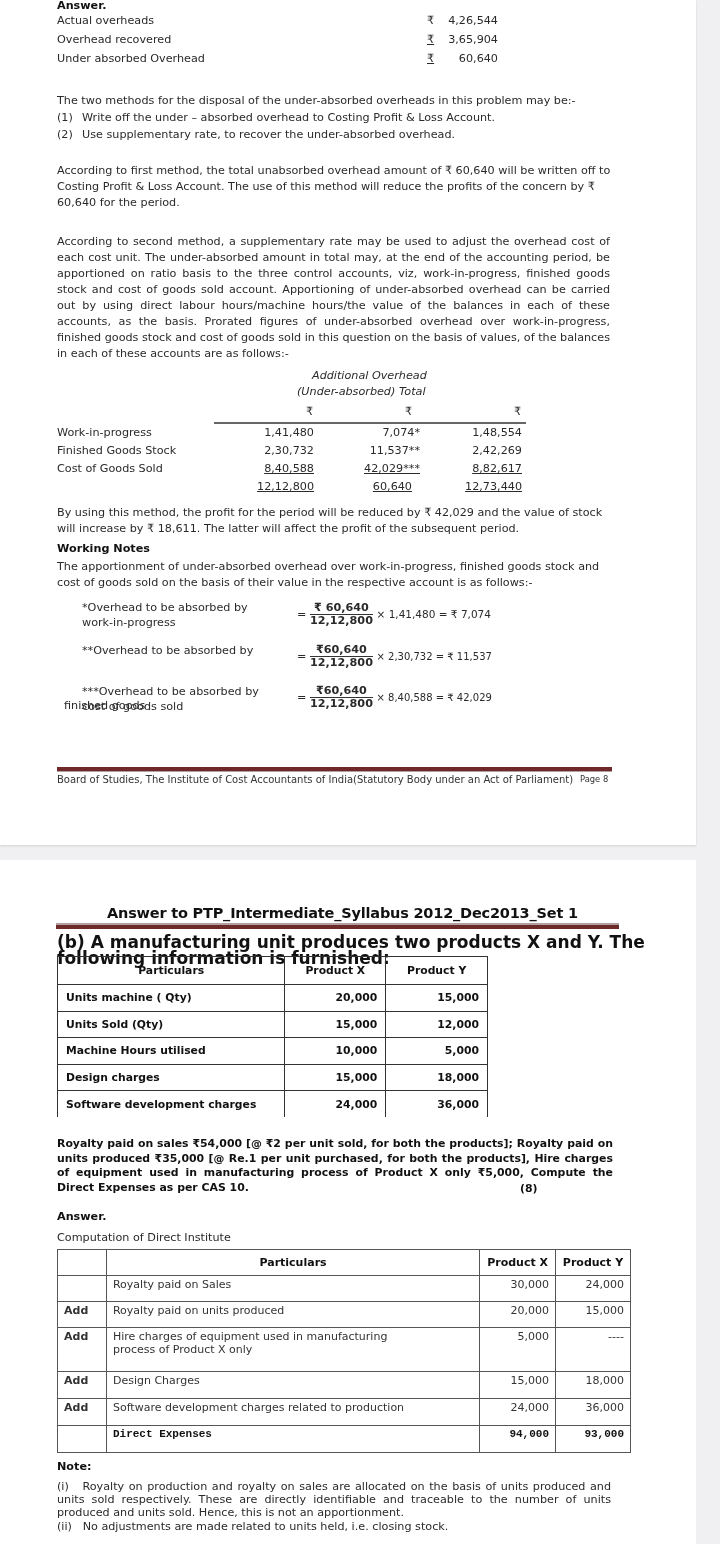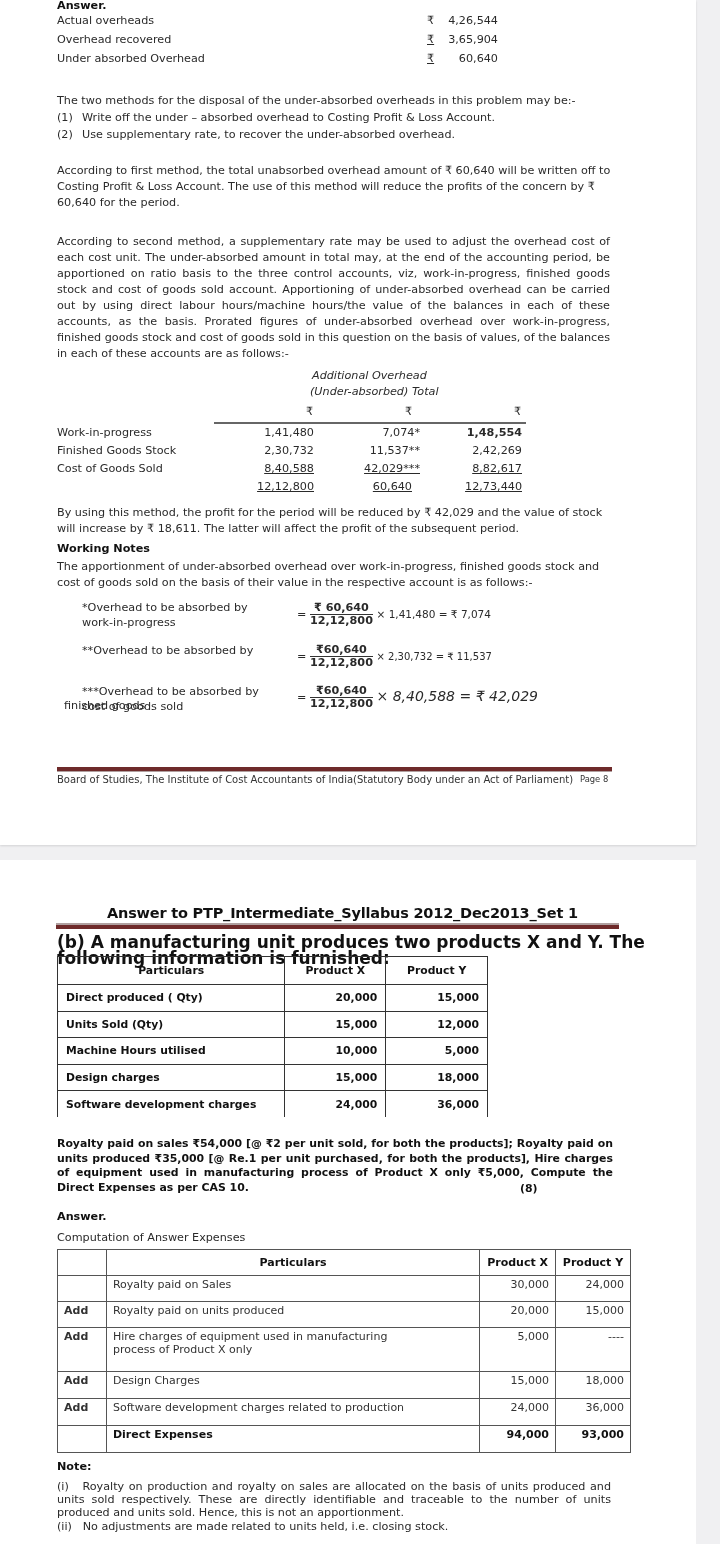--- a/index.html
+++ b/index.html
@@ -56,30 +56,30 @@
   <div class="abs txt" style="left:57px; top:110px;">(1)</div>
   <div class="abs txt" style="left:82px; top:110px;">Write off the under – absorbed overhead to Costing Profit &amp; Loss Account.</div>
   <div class="abs txt" style="left:57px; top:127px;">(2)</div>
   <div class="abs txt" style="left:82px; top:127px;">Use supplementary rate, to recover the under-absorbed overhead.</div>
 
   <div class="abs txt" style="left:57px; top:163px; width:555px;">According to first method, the total unabsorbed overhead amount of ₹ 60,640 will be written off to Costing Profit &amp; Loss Account. The use of this method will reduce the profits of the concern by ₹ 60,640 for the period.</div>
 
   <div class="abs txt justify" style="left:57px; top:234px; width:553px;">According to second method, a supplementary rate may be used to adjust the overhead cost of each cost unit. The under-absorbed amount in total may, at the end of the accounting period, be apportioned on ratio basis to the three control accounts, viz, work-in-progress, finished goods stock and cost of goods sold account. Apportioning of under-absorbed overhead can be carried out by using direct labour hours/machine hours/the value of the balances in each of these accounts, as the basis. Prorated figures of under-absorbed overhead over work-in-progress, finished goods stock and cost of goods sold in this question on the basis of values, of the balances in each of these accounts are as follows:-</div>
 
   <div class="abs txt italic" style="left:312px; top:368px;">Additional Overhead</div>
-  <div class="abs txt italic" style="left:310px; top:384px;">(Under-absorbed) Total</div>
+  <div class="abs txt italic" style="left:297px; top:384px;">(Under-absorbed) Total</div>
   <div class="abs txt" style="left:306px; top:404px;">₹</div>
   <div class="abs txt" style="left:405px; top:404px;">₹</div>
   <div class="abs txt" style="left:514px; top:404px;">₹</div>
   <div class="abs" style="left:214px; top:422px; width:312px; height:2px; background:#666;"></div>
 
   <div class="abs txt" style="left:57px; top:425px;">Work-in-progress</div>
   <div class="abs txt right" style="left:240px; top:425px; width:74px;">1,41,480</div>
   <div class="abs txt right" style="left:340px; top:425px; width:80px;">7,074*</div>
-  <div class="abs txt right" style="left:450px; top:425px; width:72px;font-weight:bold;">1,48,554</div>
+  <div class="abs txt right" style="left:450px; top:425px; width:72px;">1,48,554</div>
 
   <div class="abs txt" style="left:57px; top:443px;">Finished Goods Stock</div>
   <div class="abs txt right" style="left:240px; top:443px; width:74px;">2,30,732</div>
   <div class="abs txt right" style="left:340px; top:443px; width:80px;">11,537**</div>
   <div class="abs txt right" style="left:450px; top:443px; width:72px;">2,42,269</div>
 
   <div class="abs txt" style="left:57px; top:461px;">Cost of Goods Sold</div>
   <div class="abs txt right ul" style="left:240px; top:461px; width:74px;">8,40,588</div>
   <div class="abs txt right ul" style="left:340px; top:461px; width:80px;">42,029***</div>
   <div class="abs txt right ul" style="left:450px; top:461px; width:72px;">8,82,617</div>
@@ -108,21 +108,21 @@
     <span>=</span>
     <span class="frac"><span class="num">₹60,640</span><span class="den">12,12,800</span></span>
     <span style="font-size:10px;">× 2,30,732 = ₹ 11,537</span>
   </div>
 
   <div class="abs txt" style="left:82px; top:684px;">***Overhead to be absorbed by</div>
   <div class="abs txt" style="left:82px; top:699px;">cost of goods sold</div>
   <div class="abs txt" style="left:297px; top:685px;">
     <span>=</span>
     <span class="frac"><span class="num">₹60,640</span><span class="den">12,12,800</span></span>
-    <span style="font-size:14px;font-style:italic;">× 8,40,588 = ₹ 42,029</span>
+    <span style="font-size:10px;">× 8,40,588 = ₹ 42,029</span>
   </div>
 
   <div class="bar" style="left:57px; top:767px; width:555px; height:4px;"></div>
   <div class="bar-thin" style="left:57px; top:771px; width:555px; height:1px;"></div>
   <div class="abs" style="left:57px; top:774px; font-size:10px; color:#333;">Board of Studies, The Institute of Cost Accountants of India(Statutory Body under an Act of Parliament)</div>
   <div class="abs" style="left:580px; top:774px; font-size:8.4px; color:#333;">Page 8</div>
 </div>
 
 <div class="page page2">
   <div class="abs" style="left:107px; top:45px; font-size:14.5px; font-weight:bold; color:#111; letter-spacing:-0.2px;">Answer to PTP_Intermediate_Syllabus 2012_Dec2013_Set 1</div>
@@ -137,21 +137,21 @@
         <col style="width:101px">
         <col style="width:102px">
       </colgroup>
     <tbody>
         <tr>
       <th>Particulars</th>
       <th>Product X</th>
       <th>Product Y</th>
     </tr>
     <tr>
-      <td>Direct produced ( Qty)</td>
+      <td>Units machine ( Qty)</td>
       <td class="right">20,000</td>
       <td class="right">15,000</td>
     </tr>
     <tr>
       <td>Units Sold (Qty)</td>
       <td class="right">15,000</td>
       <td class="right">12,000</td>
     </tr>
     <tr>
       <td>Machine Hours utilised</td>
@@ -168,21 +168,21 @@
       <td class="right" style="border-bottom:none;">24,000</td>
       <td class="right" style="border-bottom:none;">36,000</td>
     </tr>
   </tbody>
     </table>
 
   <div class="abs txt bold justify" style="left:57px; top:277px; width:556px; font-size:10.9px; line-height:14.5px;">Royalty paid on sales ₹54,000 [@ ₹2 per unit sold, for both the products]; Royalty paid on units produced ₹35,000 [@ Re.1 per unit purchased, for both the products], Hire charges of equipment used in manufacturing process of Product X only ₹5,000, Compute the Direct Expenses as per CAS 10.</div>
   <div class="abs txt bold" style="left:520px; top:321px; font-size:10.9px;">(8)</div>
 
   <div class="abs txt bold" style="left:57px; top:349px;">Answer.</div>
-  <div class="abs txt" style="left:57px; top:370px;">Computation of Answer Expenses</div>
+  <div class="abs txt" style="left:57px; top:370px;">Computation of Direct Institute</div>
 
   <table class="t2 abs" style="left:57px; top:389px; width:574px;">
     <colgroup>
         <col style="width:49px">
         <col style="width:374px">
         <col style="width:76px">
         <col style="width:75px">
       </colgroup>
     <tbody>
         <tr style="height:26px;">
@@ -214,21 +214,21 @@
       <td>Design Charges</td>
       <td class="right">15,000</td>
       <td class="right">18,000</td>
     </tr>
     <tr style="height:27px;">
       <td class="bold">Add</td>
       <td>Software development charges related to production</td>
       <td class="right">24,000</td>
       <td class="right">36,000</td>
     </tr>
-    <tr style="height:27px;">
+    <tr style="height:27px;font-family:Liberation Mono, monospace;">
       <td></td>
       <td class="bold" style="color:#111;">Direct Expenses</td>
       <td class="right bold" style="color:#111;">94,000</td>
       <td class="right bold" style="color:#111;">93,000</td>
     </tr>
   </tbody>
     </table>
 
   <div class="abs txt bold" style="left:57px; top:599px;">Note:</div>
   <div class="abs txt justify" style="left:57px; top:620px; width:554px; line-height:13px; text-indent:0;">

